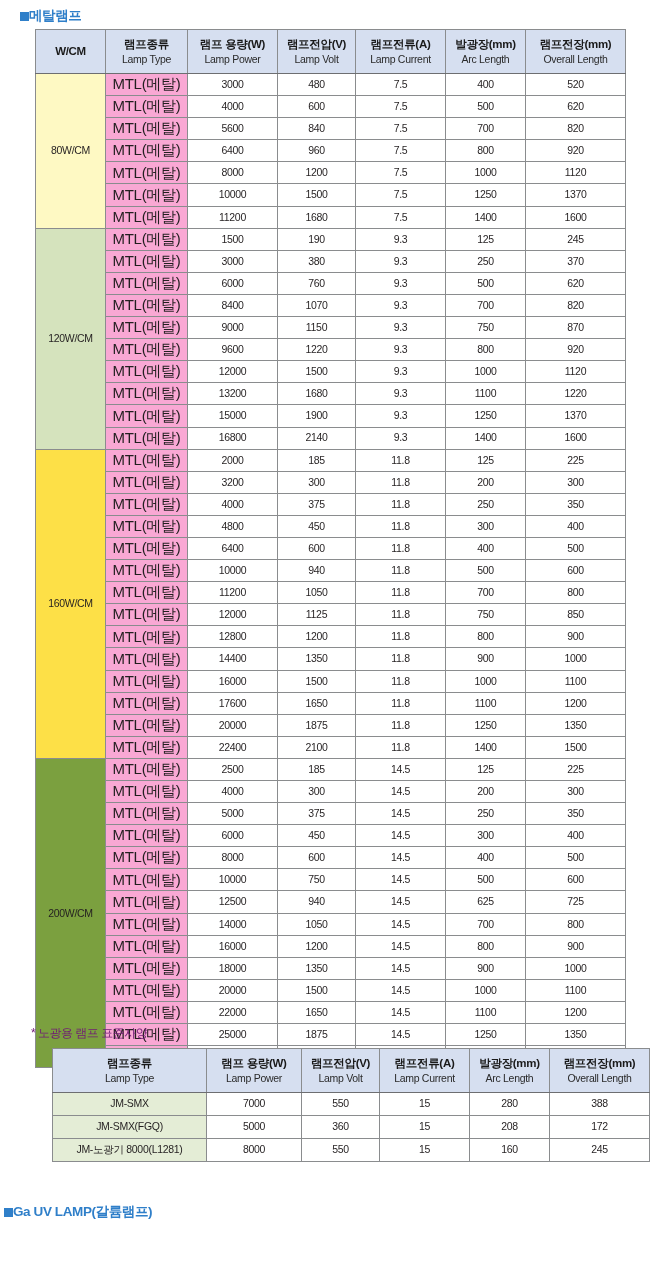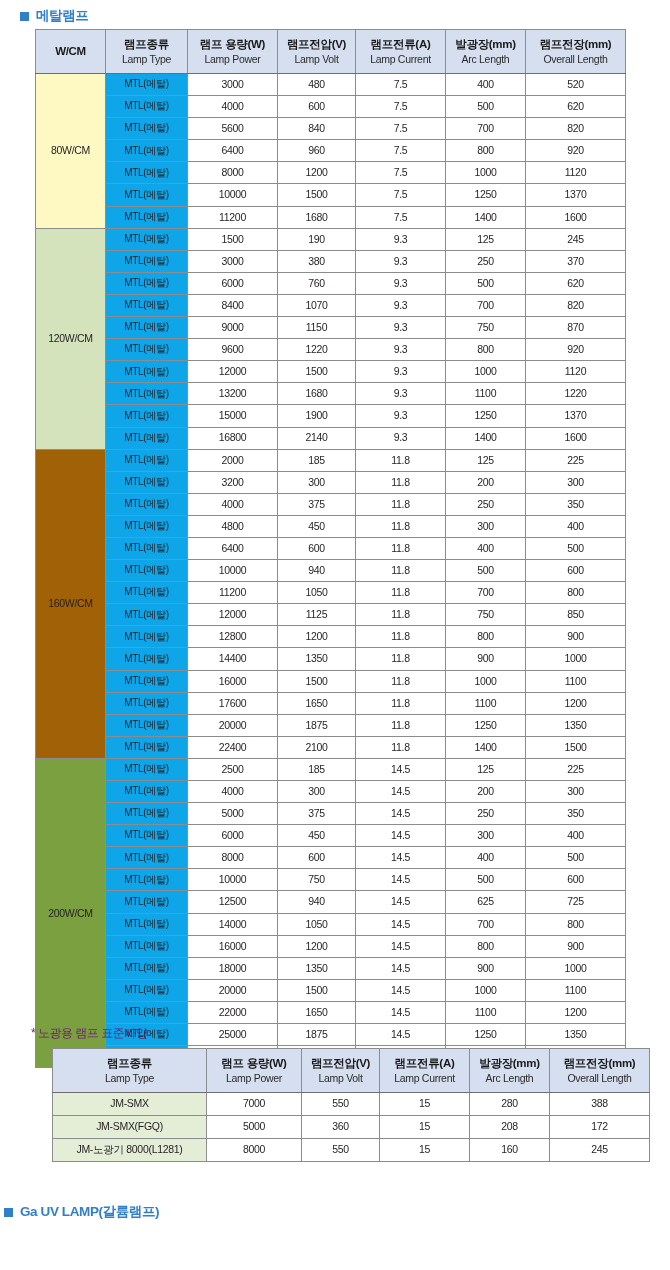--- a/index.html
+++ b/index.html
@@ -8,21 +8,21 @@
     width: 670px; height: 1270px;
     background: #ffffff;
     font-family: "Liberation Sans", "DejaVu Sans", sans-serif;
     color: #231f20;
     overflow: hidden;
   }
   .page { position: relative; width: 670px; height: 1270px; }
 
   
   .sec-heading {
-    display: flex; align-items: center; gap: 7px;
+    display: flex; align-items: center; 
     font-size: 13.5px; font-weight: bold;
     color: #2f7fc9; letter-spacing: -0.4px;
   }
   .sec-heading .bullet {
     width: 9px; height: 9px; background: #2f7fc9;
     display: inline-block; flex: 0 0 auto;
   }
   .sub-heading {
     font-size: 12px; color: #701a75; letter-spacing: -0.5px;
   }
@@ -48,34 +48,34 @@
     height: 44px;
     border-bottom: 1.6px solid #6d6e71;
   }
   .hdr-kr { display: block; font-size: 11.5px; font-weight: bold; color: #1a1a1a; padding-bottom: 1px; }
   .hdr-en { display: block; font-size: 10.5px; color: #2a2a2a; }
 
   td.rowh {
     height: 22.1px;
   }
   td.lamptype {
-    background: #0ea5e9;
-    font-size: 10px;
+    background: #f9a8d4;
+    font-size: 15px;
   }
   td.num { background: #ffffff; font-size: 10.5px; }
 
   td.grp {
     font-size: 10.5px;
     border-top: 1.6px solid #6d6e71;
     border-bottom: 1.6px solid #6d6e71;
     border-right: 1.2px solid #6d6e71;
   }
   td.grp-0 { background: #fef9c3; }
   td.grp-1 { background: #d5e3bd; }
-  td.grp-2 { background: #a16207; margin-left: 21px; }
+  td.grp-2 { background: #fde047; margin-left: 21px; }
   td.grp-3 { background: #7ba03f; }
 
   tr.grp-start > td { border-top: 1.4px solid #6d6e71; }
 
   
   table.spec2 td.type2 { background: #e4edd6; font-size: 10.5px; height: 23px; margin-left: 28px; }
   table.spec2 td.num2 { background: #ffffff; font-size: 10.5px; height: 23px; }
 
   
   .body-text {

